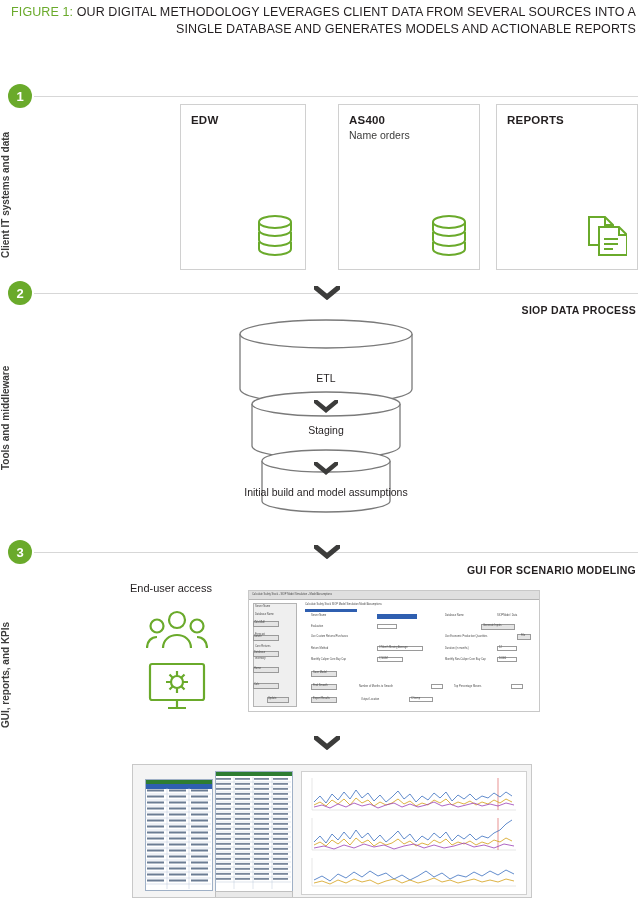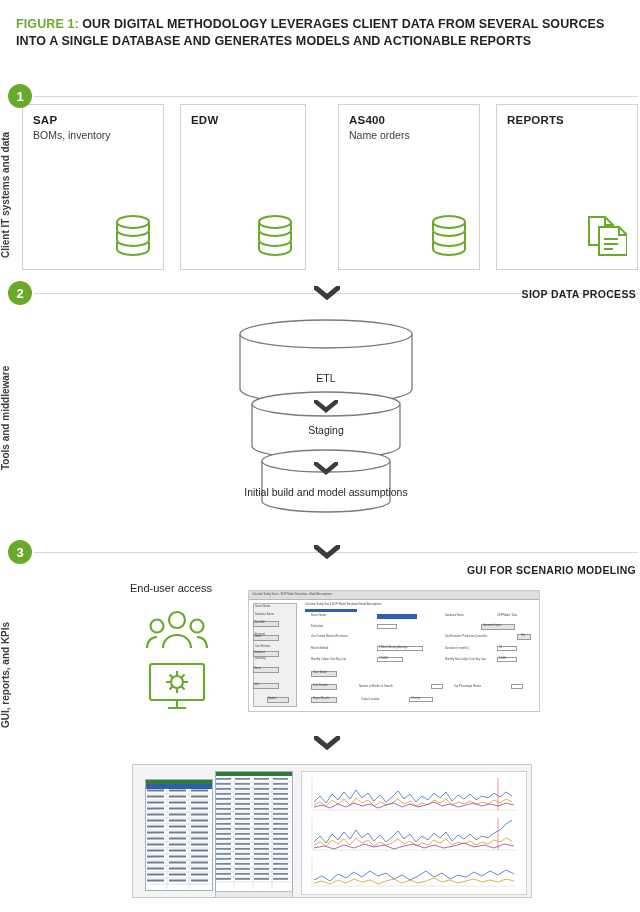--- a/index.html
+++ b/index.html
@@ -22,26 +22,27 @@
 
   
   .title-block {
     position: absolute;
     left: 4px;
     top: 4px;
     width: 632px;
   }
   .fig-title {
     font-size: 12.5px;
-    font-weight: bold;
+    font-weight: normal;
     line-height: 16.5px;
     letter-spacing: 0.1px;
     text-transform: uppercase;
     color: #231f20;
-    margin: 12px;
+    margin: 0;
+    text-align: right;
   }
   .fig-title .figlabel {
     color: #6aaa2b;
   }
   .subtitle {
     margin: 6px 0 0 0;
     font-size: 11.5px;
     line-height: 15px;
     color: #3c3c3b;
   }
@@ -204,34 +205,20 @@
 
   <div class="step-badge" style="left:8px; top:84px;">1</div>
   <div class="sep-line" style="left:34px; top:96px; width:604px;"></div>
 
   <div class="step-badge" style="left:8px; top:281px;">2</div>
   <div class="sep-line" style="left:34px; top:293px; width:604px;"></div>
 
   <div class="step-badge" style="left:8px; top:540px;">3</div>
   <div class="sep-line" style="left:34px; top:552px; width:604px;"></div>
 
-  <div class="card" style="left:22px; top:104px; width:142px; height:166px;">
-    <p class="card-title">SAP</p>
-    <p class="card-body">BOMs, inventory</p>
-    <div class="card-icon">
-      <svg width="40" height="44" viewBox="0 0 40 44">
-        <g fill="none" stroke="#6aaa2b" stroke-width="2">
-          <ellipse cx="20" cy="9" rx="16" ry="6"></ellipse>
-          <path d="M4 9v8c0 3.3 7.2 6 16 6s16-2.7 16-6V9"></path>
-          <path d="M4 19v8c0 3.3 7.2 6 16 6s16-2.7 16-6v-8"></path>
-          <path d="M4 29v7c0 3.3 7.2 6 16 6s16-2.7 16-6v-7"></path>
-        </g>
-      </svg>
-    </div>
-  </div>
 
   <div class="card" style="left:180px; top:104px; width:126px; height:166px;">
     <p class="card-title">EDW</p>
     <div class="card-icon">
       <svg width="40" height="44" viewBox="0 0 40 44">
         <g fill="none" stroke="#6aaa2b" stroke-width="2">
           <ellipse cx="20" cy="9" rx="16" ry="6"></ellipse>
           <path d="M4 9v8c0 3.3 7.2 6 16 6s16-2.7 16-6V9"></path>
           <path d="M4 19v8c0 3.3 7.2 6 16 6s16-2.7 16-6v-8"></path>
           <path d="M4 29v7c0 3.3 7.2 6 16 6s16-2.7 16-6v-7"></path>
@@ -263,21 +250,21 @@
           <path d="M4 4h16l8 8v20H4z"></path>
           <path d="M20 4v8h8"></path>
           <path d="M14 14h20l8 8v20H14z" fill="#ffffff"></path>
           <path d="M34 14v8h8"></path>
           <path d="M19 26h14M19 31h14M19 36h9"></path>
         </g>
       </svg>
     </div>
   </div>
 
-  <div class="sec-head" style="right:4px; top:288px;">SIOP DATA PROCESS</div>
+  <div class="sec-head" style="right:4px; top:304px;">SIOP DATA PROCESS</div>
 
   <div class="chev" style="left:314px; top:286px;">
     <svg width="26" height="14" viewBox="0 0 26 14">
         <path d="M1 1l12 10L25 1" fill="none" stroke="#3c3c3b" stroke-width="5" stroke-linecap="square"></path>
       </svg>
   </div>
 
   <div class="cyl-stack" style="left:238px; top:318px; width:176px; height:210px;">
     <svg width="176" height="210" viewBox="0 0 176 210" style="position:absolute;left:0;top:0;">
       <g fill="#ffffff" stroke="#7a7a7a" stroke-width="1.3">

